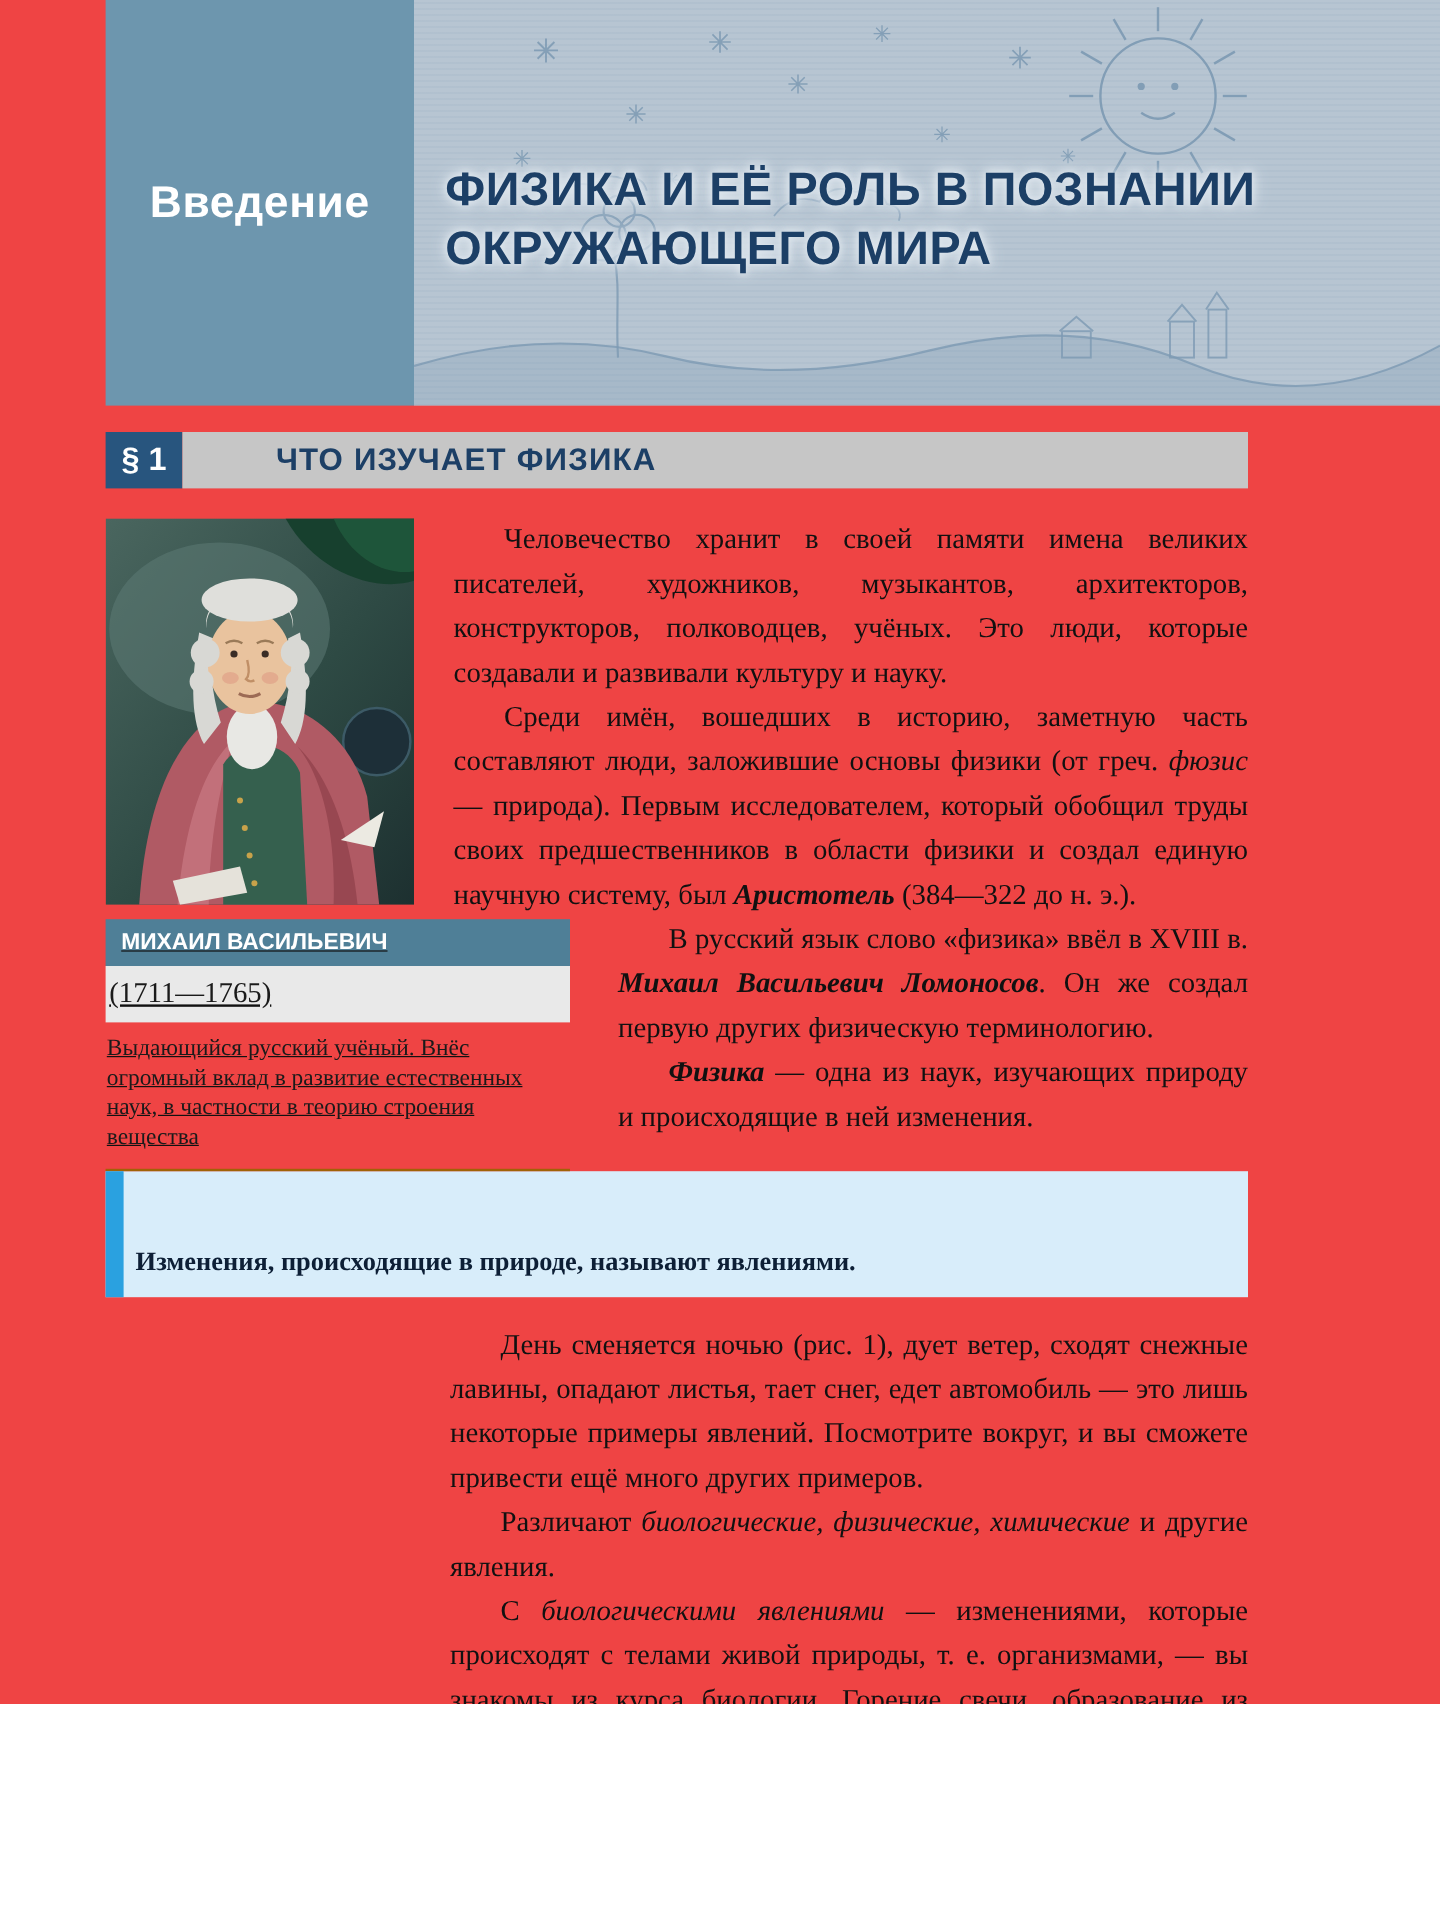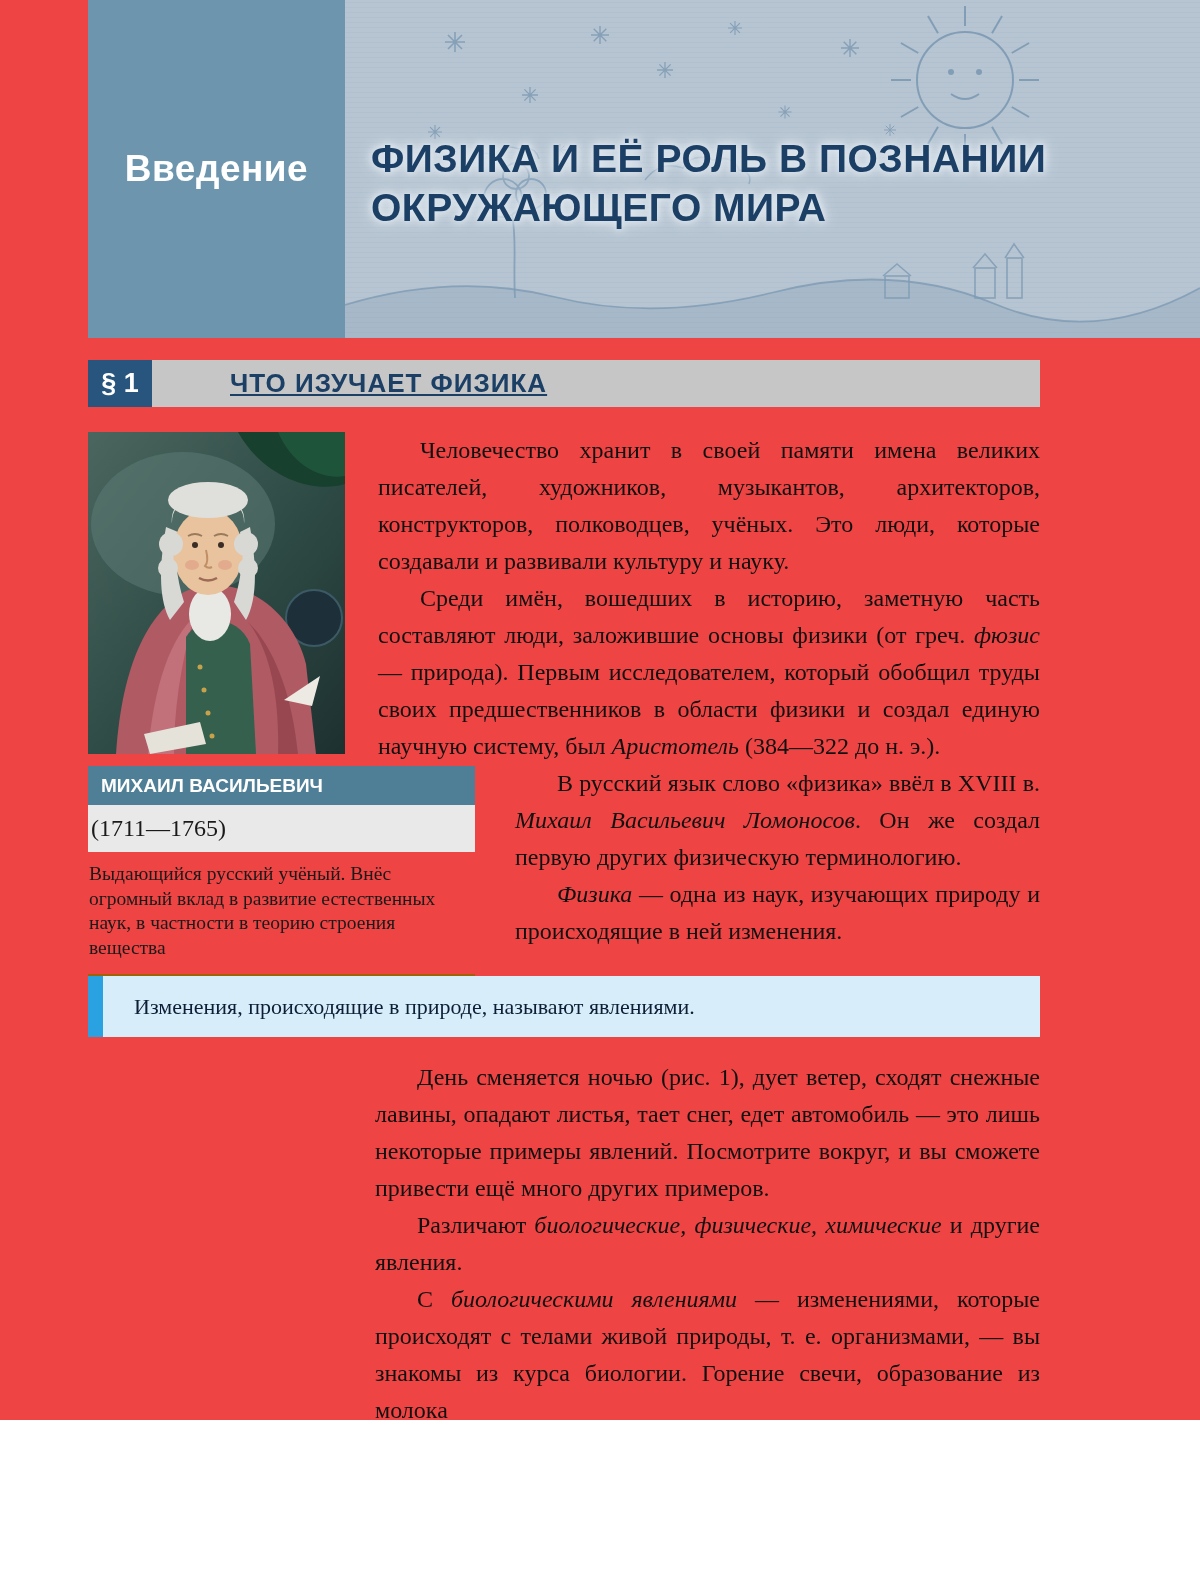--- a/index.html
+++ b/index.html
@@ -15,47 +15,47 @@
   .engraving svg{position:absolute;left:0;top:0;width:100%;height:100%;}
   .header-title{position:absolute;left:26px;top:134px;font-family:"Liberation Sans",sans-serif;
                 font-weight:700;font-size:39px;line-height:49px;color:#1c3f66;letter-spacing:0.5px;
                 text-shadow:0 0 6px #dfe7ee,0 0 10px #dfe7ee,0 0 16px #dfe7ee;}
 
   
   .section-row{position:absolute;left:88px;top:360px;width:952px;height:47px;display:flex;}
   .section-num{width:64px;background:#28557e;color:#fff;display:flex;align-items:center;justify-content:center;
                font-family:"Liberation Sans",sans-serif;font-weight:bold;font-size:27px;}
   .section-bar{flex:1;background:#c6c6c6;display:flex;align-items:center;padding-left:78px;
-               font-family:"Liberation Sans",sans-serif;font-weight:bold;font-size:26px;color:#1c3f66;letter-spacing:1px;text-decoration:underline;}
+               font-family:"Liberation Sans",sans-serif;font-weight:bold;font-size:26px;color:#1c3f66;letter-spacing:1px;}
 
   
   .content{position:absolute;left:88px;top:432px;width:952px;}
   .text-flow{font-size:24px;line-height:37px;text-align:justify;}
   .text-flow p{margin:0;text-indent:42px;}
 
   .portrait-float{float:left;width:257px;height:322px;margin-right:33px;margin-bottom:12px;}
   .portrait-float svg{display:block;width:257px;height:322px;}
 
-  .caption-float{float:left;clear:left;width:387px;margin-right:40px;}
+  .caption-float{float:left;clear:left;width:387px;margin-right:40px;text-decoration:underline;}
   .caption-header{background:#4f7f97;color:#fff;font-family:"Liberation Sans",sans-serif;font-weight:bold;
                   font-size:19px;line-height:23px;padding:8px 13px;}
   .caption-years{background:#e9e9e9;font-size:24px;padding:5px 3px;color:#1a1a1a;}
   .caption-desc{font-size:19.5px;line-height:24.5px;padding:10px 1px 14px;border-bottom:2px solid #a16207;
                 text-align:left;text-indent:0;color:#1a1a1a;}
 
   .def-box{clear:both;margin-top:16px;display:flex;background:#d8edfa;}
   .def-accent{width:15px;background:#2aa1e0;}
-  .def-text{flex:1;display:flex;align-items:center;padding:12px 20px 12px 31px;
-            font-weight:normal;font-size:22px;color:#0d1f36;}
+  .def-text{flex:1;display:flex;align-items:center;padding:12px 20px 12px 10px;
+            font-weight:bold;font-size:22px;color:#0d1f36;margin-top:44px;}
 
   .post-text{margin-left:287px;margin-top:22px;font-size:24px;line-height:37px;text-align:justify;}
   .post-text p{margin:0;text-indent:42px;}
 
   .seg-i{font-style:italic;}
-  .seg-bi{font-weight:normal;font-style:italic;}
+  .seg-bi{font-weight:bold;font-style:italic;}
 
   
   .footer{position:absolute;left:88px;top:1490px;width:952px;}
   .page-num{text-align:right;font-size:23px;color:#1a1a1a;padding-right:4px;}
   .footer-rule{position:relative;margin-top:6px;height:8px;border-top:2px solid #9aa3ab;}
   .footer-rule .navy{position:absolute;right:0;top:-4px;width:105px;height:7px;background:#24507c;}
 </style>
 </head>
 <body>
 

